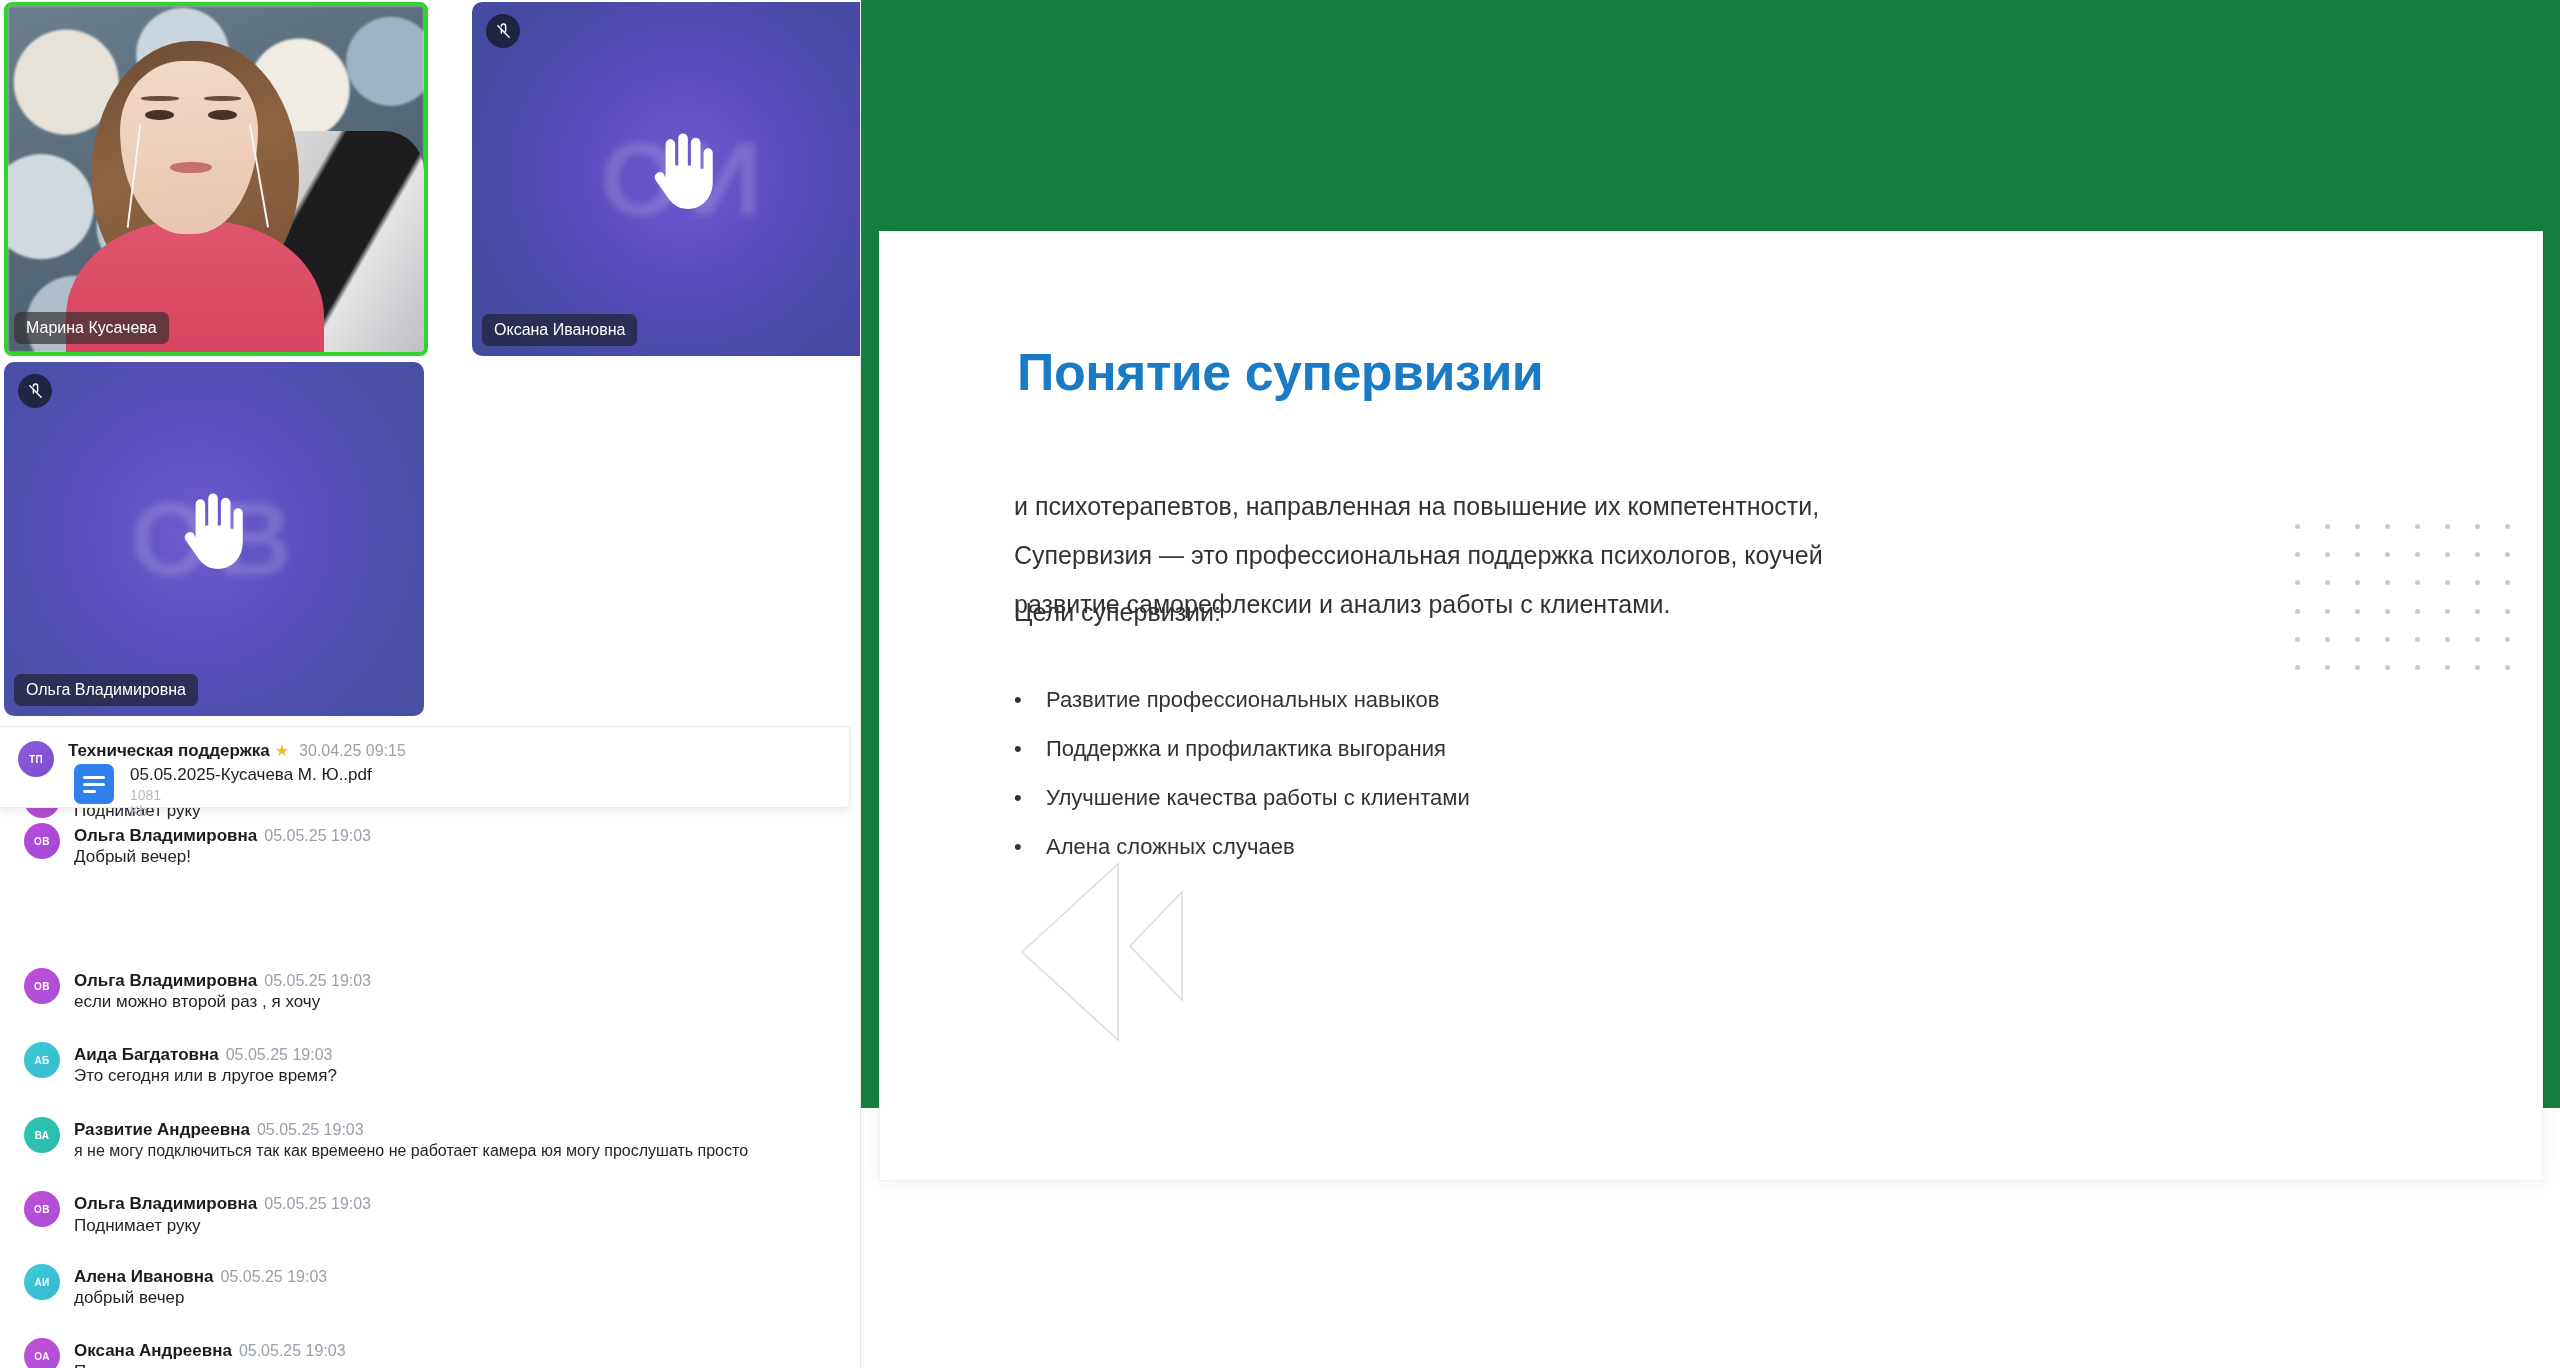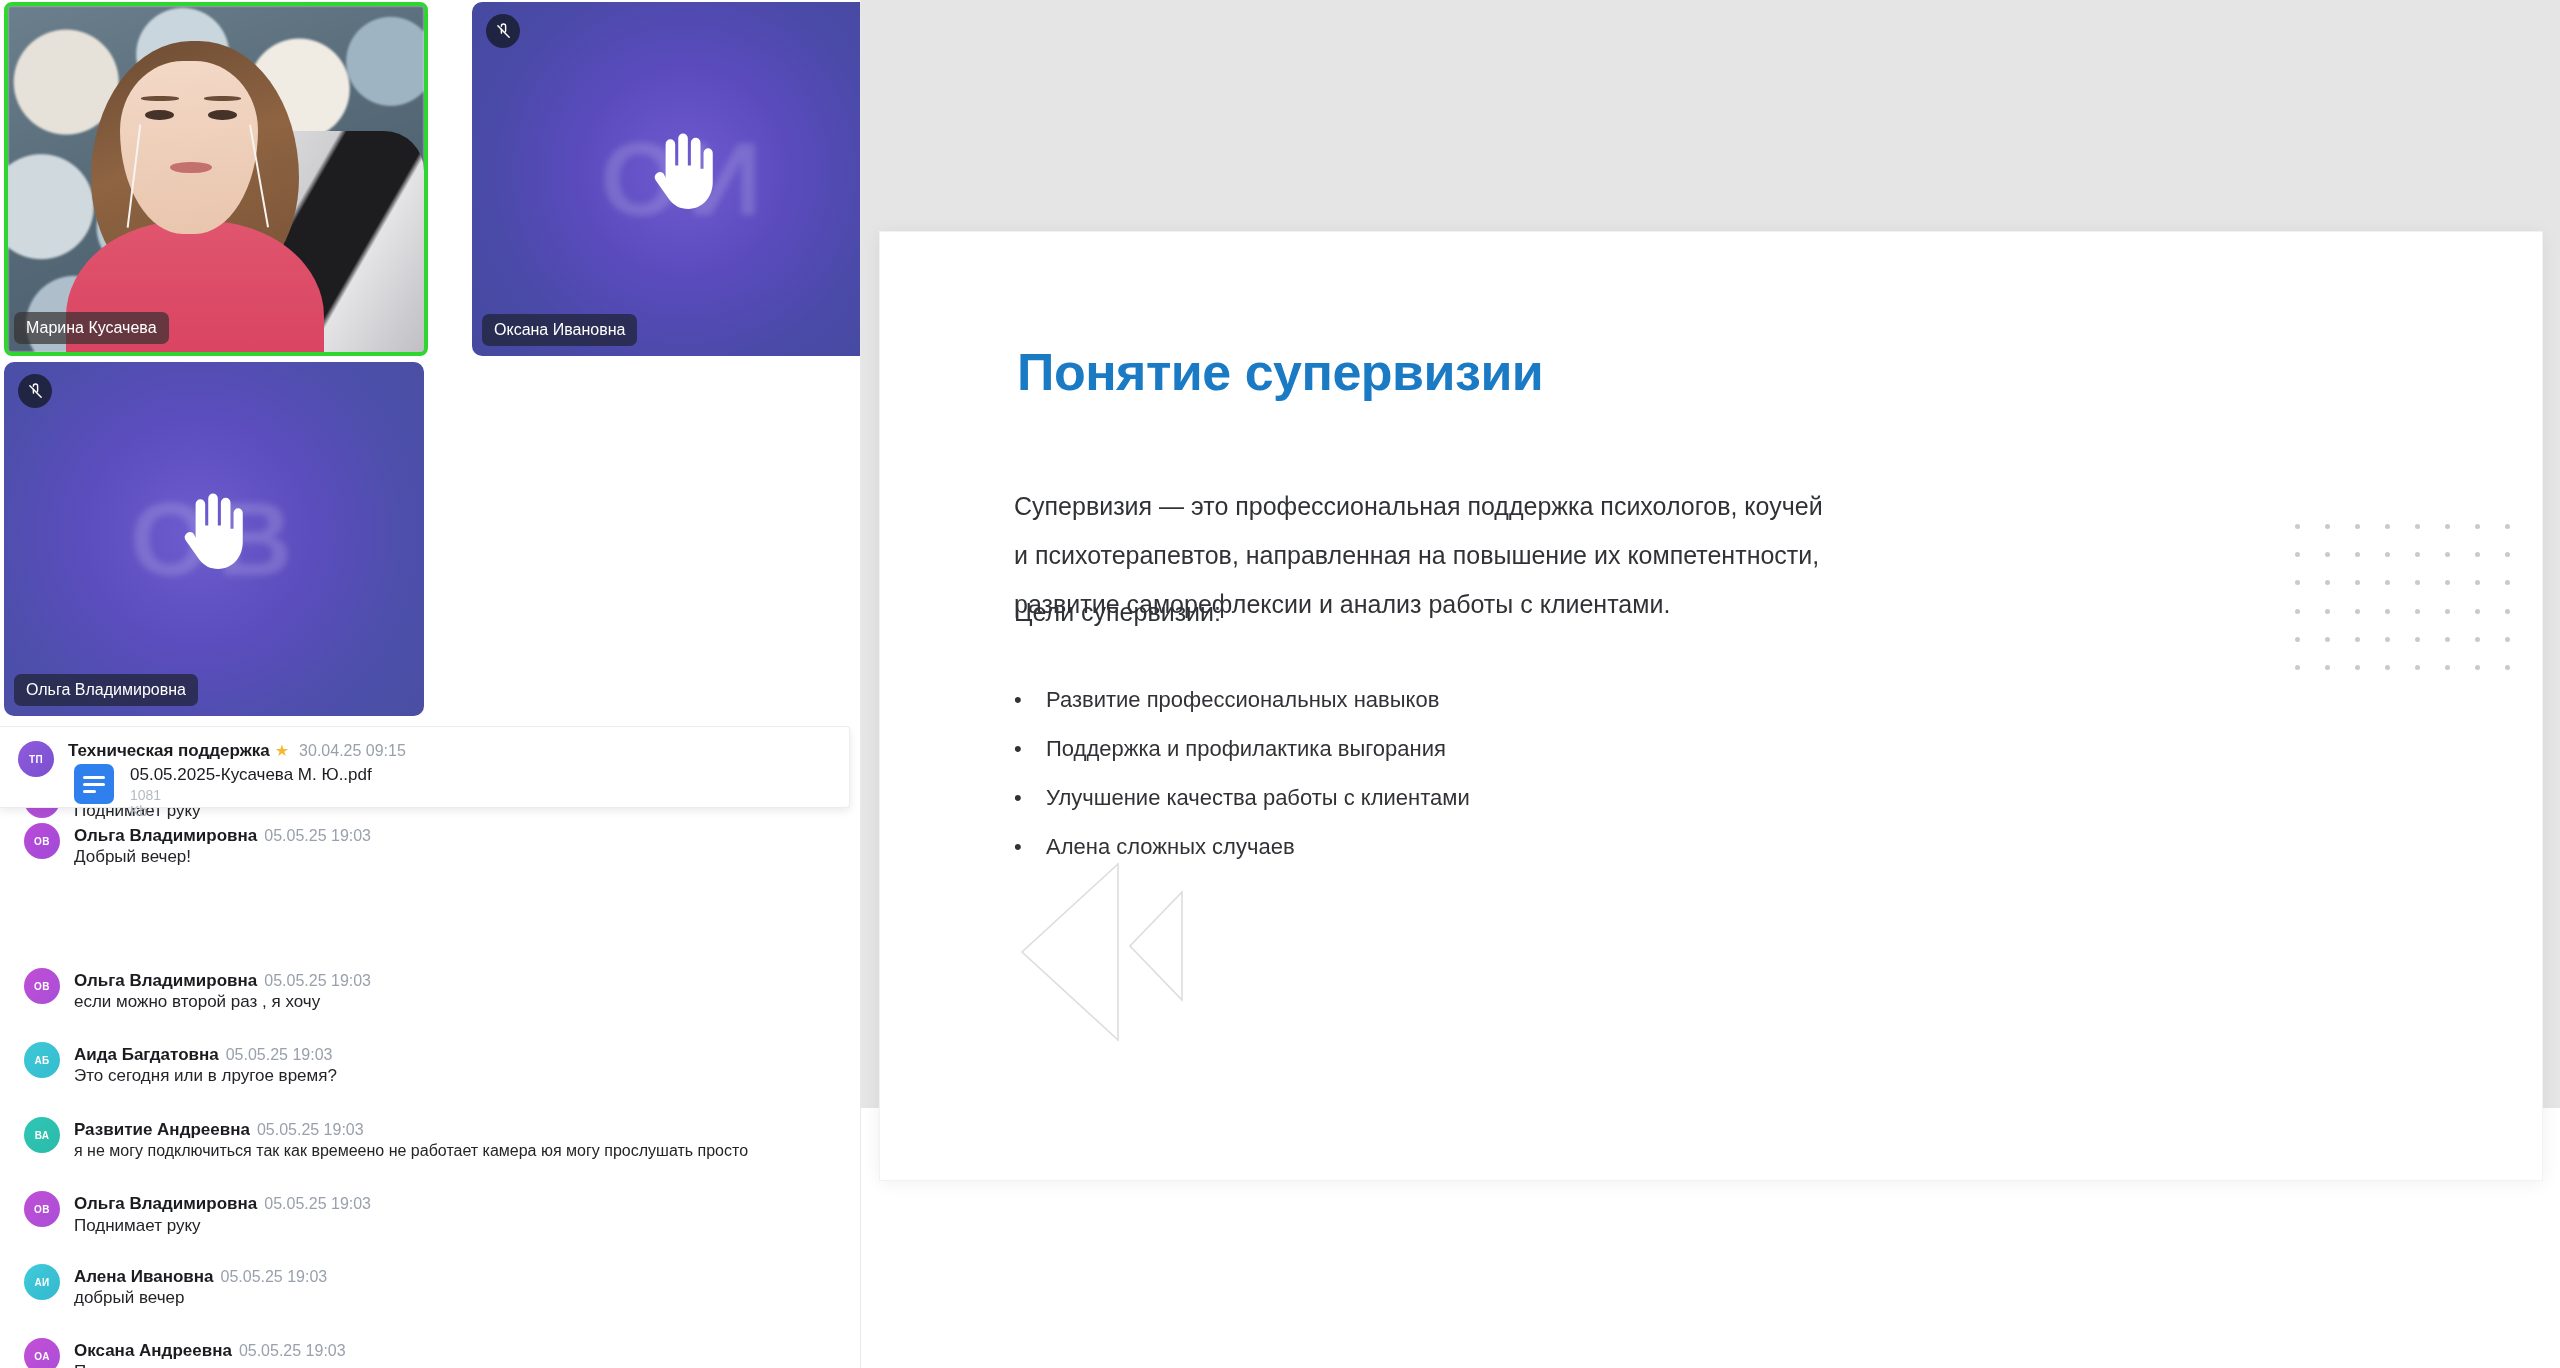--- a/index.html
+++ b/index.html
@@ -281,21 +281,21 @@
     left: 860px; top: 0;
     width: 1px; height: 1368px;
     background: #e9e9ec;
   }
 
   
   #slide-stage {
     position: absolute;
     left: 861px; top: 0;
     width: 1699px; height: 1108px;
-    background: #e5e5e5;
+    background: #15803d;
   }
   #slide {
     position: absolute;
     left: 19px; top: 232px;
     width: 1662px; height: 948px;
     background: #ffffff;
     box-shadow: 0 0 0 1px #f2f2f4, 0 2px 18px rgba(20,20,40,0.07);
   }
   #slide-title {
     position: absolute;
@@ -496,22 +496,22 @@
   </div>
 
   <div id="vertical-divider"></div>
 
   <div id="slide-stage">
     <div id="slide">
 
       <div id="slide-title">Понятие супервизии</div>
 
       <div class="slide-para" id="slide-para-1">
+        <div>и психотерапевтов, направленная на повышение их компетентности,</div>
         <div>Супервизия — это профессиональная поддержка психологов, коучей</div>
-        <div>и психотерапевтов, направленная на повышение их компетентности,</div>
         <div>развитие саморефлексии и анализ работы с клиентами.</div>
       </div>
 
       <div class="slide-para" id="slide-para-2">Цели супервизии:</div>
 
       <div class="slide-bullet" style="top:455px;">
         <span class="dot">•</span><span>Развитие профессиональных навыков</span>
       </div>
       <div class="slide-bullet" style="top:504px;">
         <span class="dot">•</span><span>Поддержка и профилактика выгорания</span>

